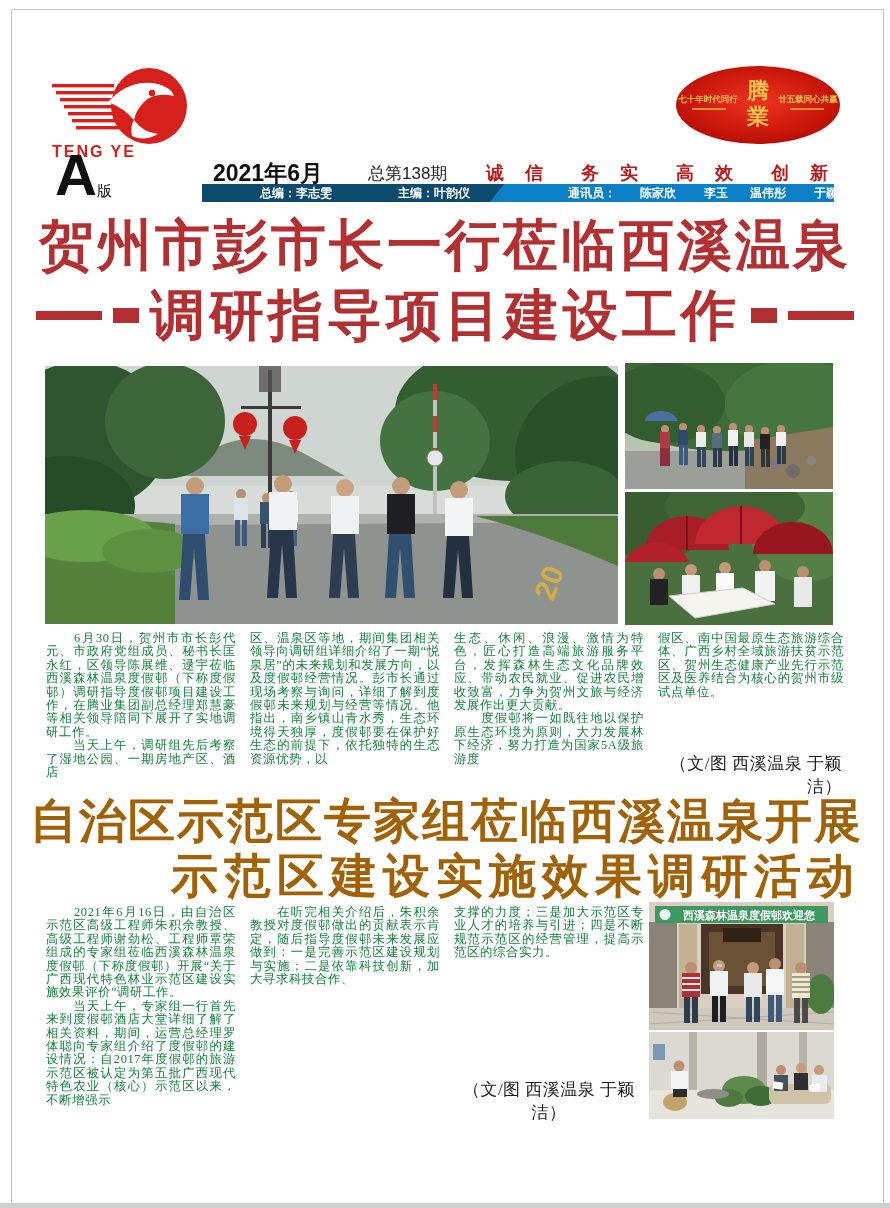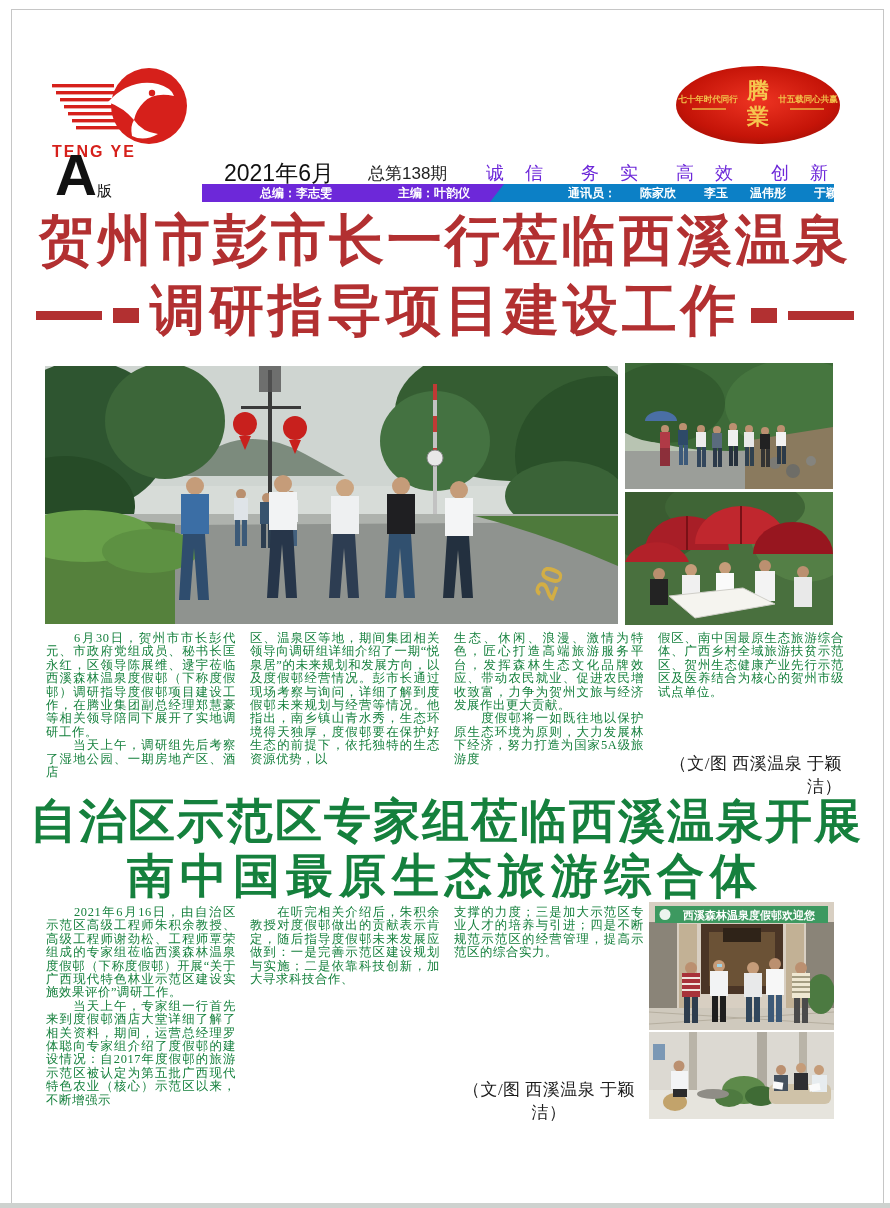--- a/index.html
+++ b/index.html
@@ -15,36 +15,36 @@
     font-family:"DejaVu Serif",serif;font-weight:bold;color:#e31312;
     font-size:92px;line-height:118px;letter-spacing:34px;white-space:nowrap;
     text-shadow:3px 4px 0 rgba(120,10,10,.18);}
   .badge{position:absolute;left:674px;top:64px;}
 
   .edition{position:absolute;left:55px;top:150px;width:70px;}
   .edition .letter{font-size:58px;font-weight:bold;color:#111;line-height:50px;font-family:"Liberation Sans",sans-serif;}
   .edition .label{font-size:15px;color:#111;position:absolute;left:42px;top:32px;}
 
   .inforow{position:absolute;left:200px;top:158px;width:640px;height:26px;}
-  .date{position:absolute;left:24px;top:0;font-size:23px;font-weight:normal;color:#111;}
+  .date{position:absolute;left:13px;top:0;font-size:23px;font-weight:bold;color:#111;}
   .issue{position:absolute;left:168px;top:4px;font-size:17px;color:#222;}
   .slogans{position:absolute;left:286px;top:3px;width:350px;display:flex;justify-content:space-between;
-           font-size:18px;font-weight:400;color:#6d28d9;}
+           font-size:18px;font-weight:700;color:#b91c1c;}
   .slogans span{letter-spacing:8px;}
 
-  .staffbar{position:absolute;left:202px;top:184px;width:632px;height:18px;background:#6d28d9;overflow:hidden;}
+  .staffbar{position:absolute;left:202px;top:184px;width:632px;height:18px;background:#0c4a6e;overflow:hidden;}
   .staffbar .dark{position:absolute;left:288px;top:0;right:0;bottom:0;background:#0c80c6;
                   clip-path:polygon(14px 0,100% 0,100% 100%,0 100%);}
   .staffbar .txt{position:absolute;top:0;height:18px;line-height:18px;color:#fff;font-size:12px;font-weight:bold;white-space:nowrap;}
   .t-chief{left:58px;} .t-editor{left:196px;}
   .t-corr-label{left:366px;} .t-c0{left:438px;} .t-c1{left:502px;} .t-c2{left:548px;} .t-c3{left:612px;}
 
   
   .headline1{position:absolute;left:30px;top:212px;width:830px;text-align:center;color:#b23031;
-             font-weight:900;font-family:Liberation Mono, monospace;}
+             font-weight:900;font-family:Liberation Sans, sans-serif;}
   .headline1 .l1{font-size:55px;line-height:66px;letter-spacing:3px;white-space:nowrap;}
   .headline1 .l2{margin-top:6px;display:flex;align-items:center;justify-content:center;gap:11px;}
   .headline1 .l2 .txt{font-size:55px;line-height:62px;letter-spacing:4px;white-space:nowrap;}
   .dash-long{width:66px;height:9px;background:#b23031;}
   .dash-short{width:26px;height:15px;background:#b23031;}
 
   
   .photo{position:absolute;display:block;}
   .ph-main{left:45px;top:366px;}
   .ph-r1{left:625px;top:363px;}
@@ -57,21 +57,21 @@
        font-size:12.4px;line-height:13.4px;letter-spacing:0.6px;text-align:justify;}
   .col p{margin:0 0 0 0;}
   .a1{top:632px;height:152px;width:190px;}
   .a2{top:906px;height:230px;width:190px;}
   .c1{left:46px;} .c2{left:250px;} .c3{left:454px;} .c4{left:658px;width:186px;}
   .sig{position:absolute;font-family:"Liberation Serif","DejaVu Serif",serif;font-size:17px;color:#1c1c1c;letter-spacing:0.5px;}
   .sig-a1{left:650px;top:752px;width:192px;text-align:right;}
   .sig-a2{left:454px;top:1078px;width:190px;text-align:center;}
 
   
-  .headline2{position:absolute;left:30px;top:794px;width:830px;text-align:center;color:#15803d;
+  .headline2{position:absolute;left:30px;top:794px;width:830px;text-align:right;color:#a16207;
              font-weight:900;font-family:"Liberation Sans",sans-serif;}
   .headline2 .l1{font-size:47px;line-height:54px;letter-spacing:2px;white-space:nowrap;}
   .headline2 .l2{font-size:47px;line-height:52px;letter-spacing:6px;white-space:nowrap;margin-top:2px;}
 </style>
 </head>
 <body>
 
 <div class="page">
   <div class="frame"></div>
 
@@ -348,21 +348,21 @@
       <p>生态、休闲、浪漫、激情为特色，匠心打造高端旅游服务平台，发挥森林生态文化品牌效应、带动农民就业、促进农民增收致富，力争为贺州文旅与经济发展作出更大贡献。</p>
       <p>　　度假邨将一如既往地以保护原生态环境为原则，大力发展林下经济，努力打造为国家5A级旅游度</p>
     </div>
   <div class="col a1 c4">
       <p>假区、南中国最原生态旅游综合体、广西乡村全域旅游扶贫示范区、贺州生态健康产业先行示范区及医养结合为核心的贺州市级试点单位。</p>
     </div>
   <div class="sig sig-a1">（文/图 西溪温泉 于颖洁）</div>
 
   <div class="headline2">
     <div class="l1">自治区示范区专家组莅临西溪温泉开展</div>
-    <div class="l2">南中国最原生态旅游综合体</div>
+    <div class="l2">示范区建设实施效果调研活动</div>
   </div>
 
   <div class="col a2 c1">
       <p>　　2021年6月16日，由自治区示范区高级工程师朱积余教授、高级工程师谢劲松、工程师覃荣组成的专家组莅临西溪森林温泉度假邨（下称度假邨）开展“关于广西现代特色林业示范区建设实施效果评价”调研工作。</p>
       <p>　　当天上午，专家组一行首先来到度假邨酒店大堂详细了解了相关资料，期间，运营总经理罗体聪向专家组介绍了度假邨的建设情况：自2017年度假邨的旅游示范区被认定为第五批广西现代特色农业（核心）示范区以来，不断增强示</p>
     </div>
   <div class="col a2 c2">
       <p>　　在听完相关介绍后，朱积余教授对度假邨做出的贡献表示肯定，随后指导度假邨未来发展应做到：一是完善示范区建设规划与实施；二是依靠科技创新，加大寻求科技合作、</p>
     </div>
   <div class="col a2 c3">

